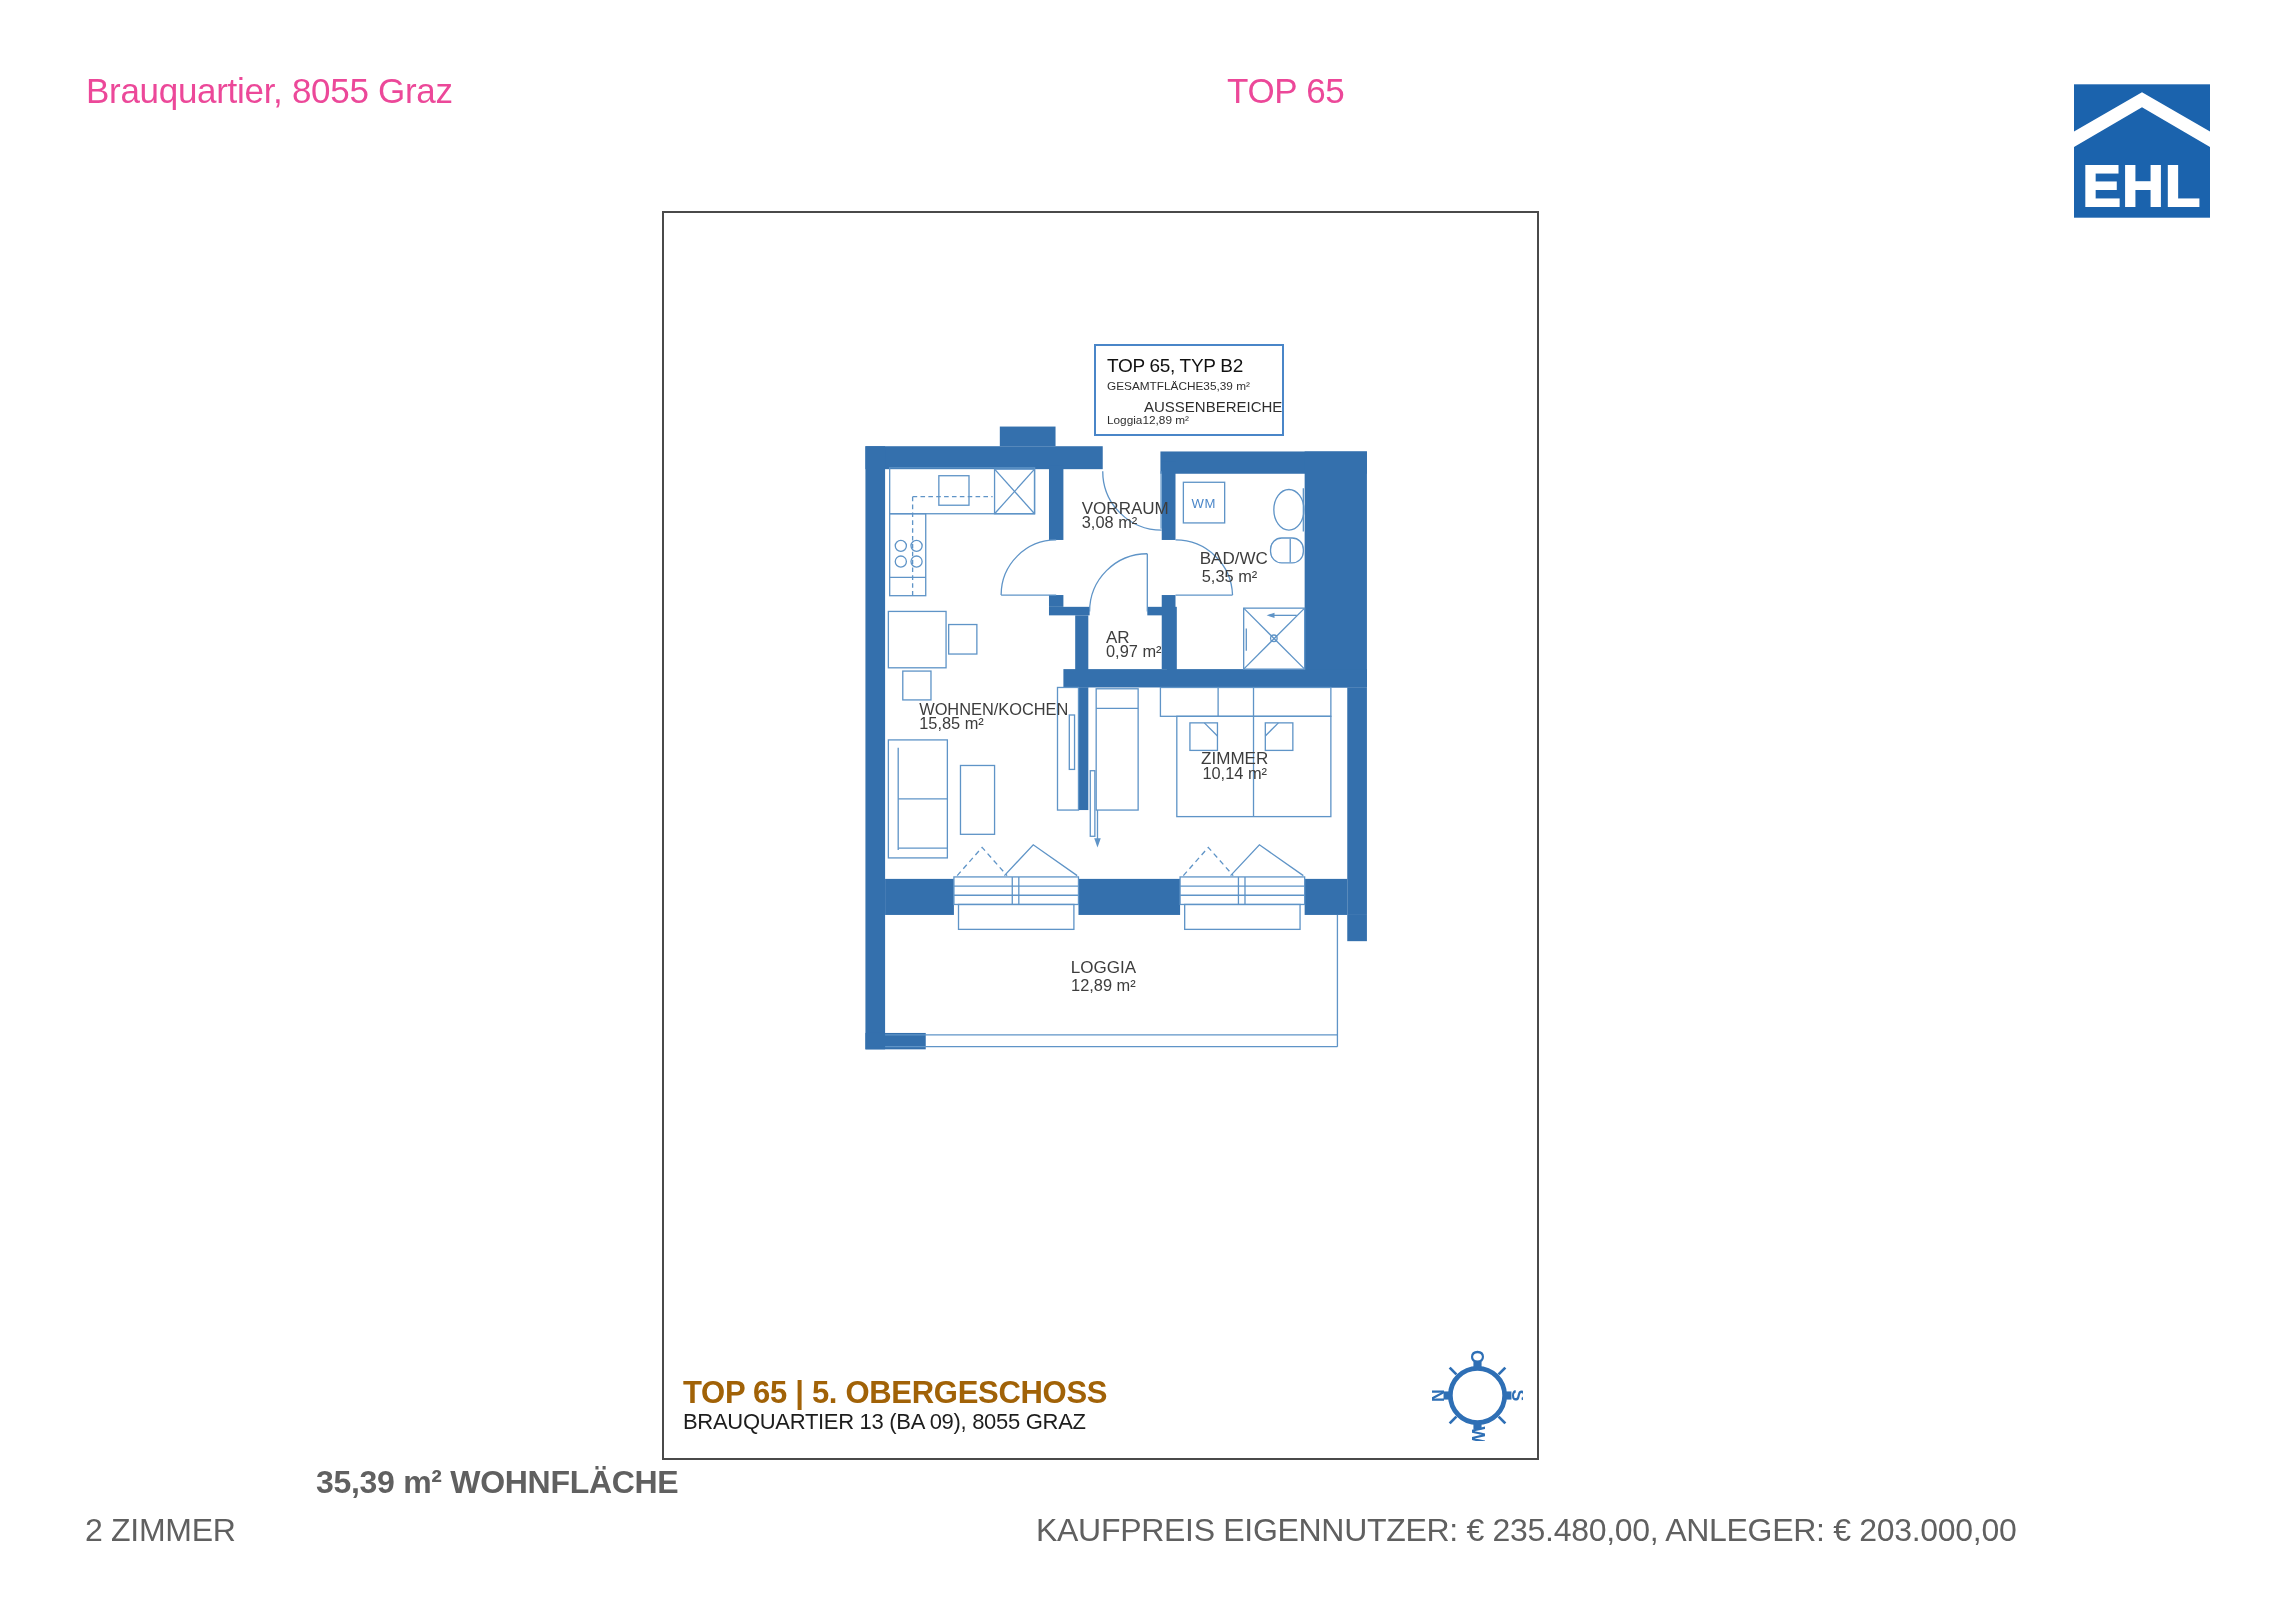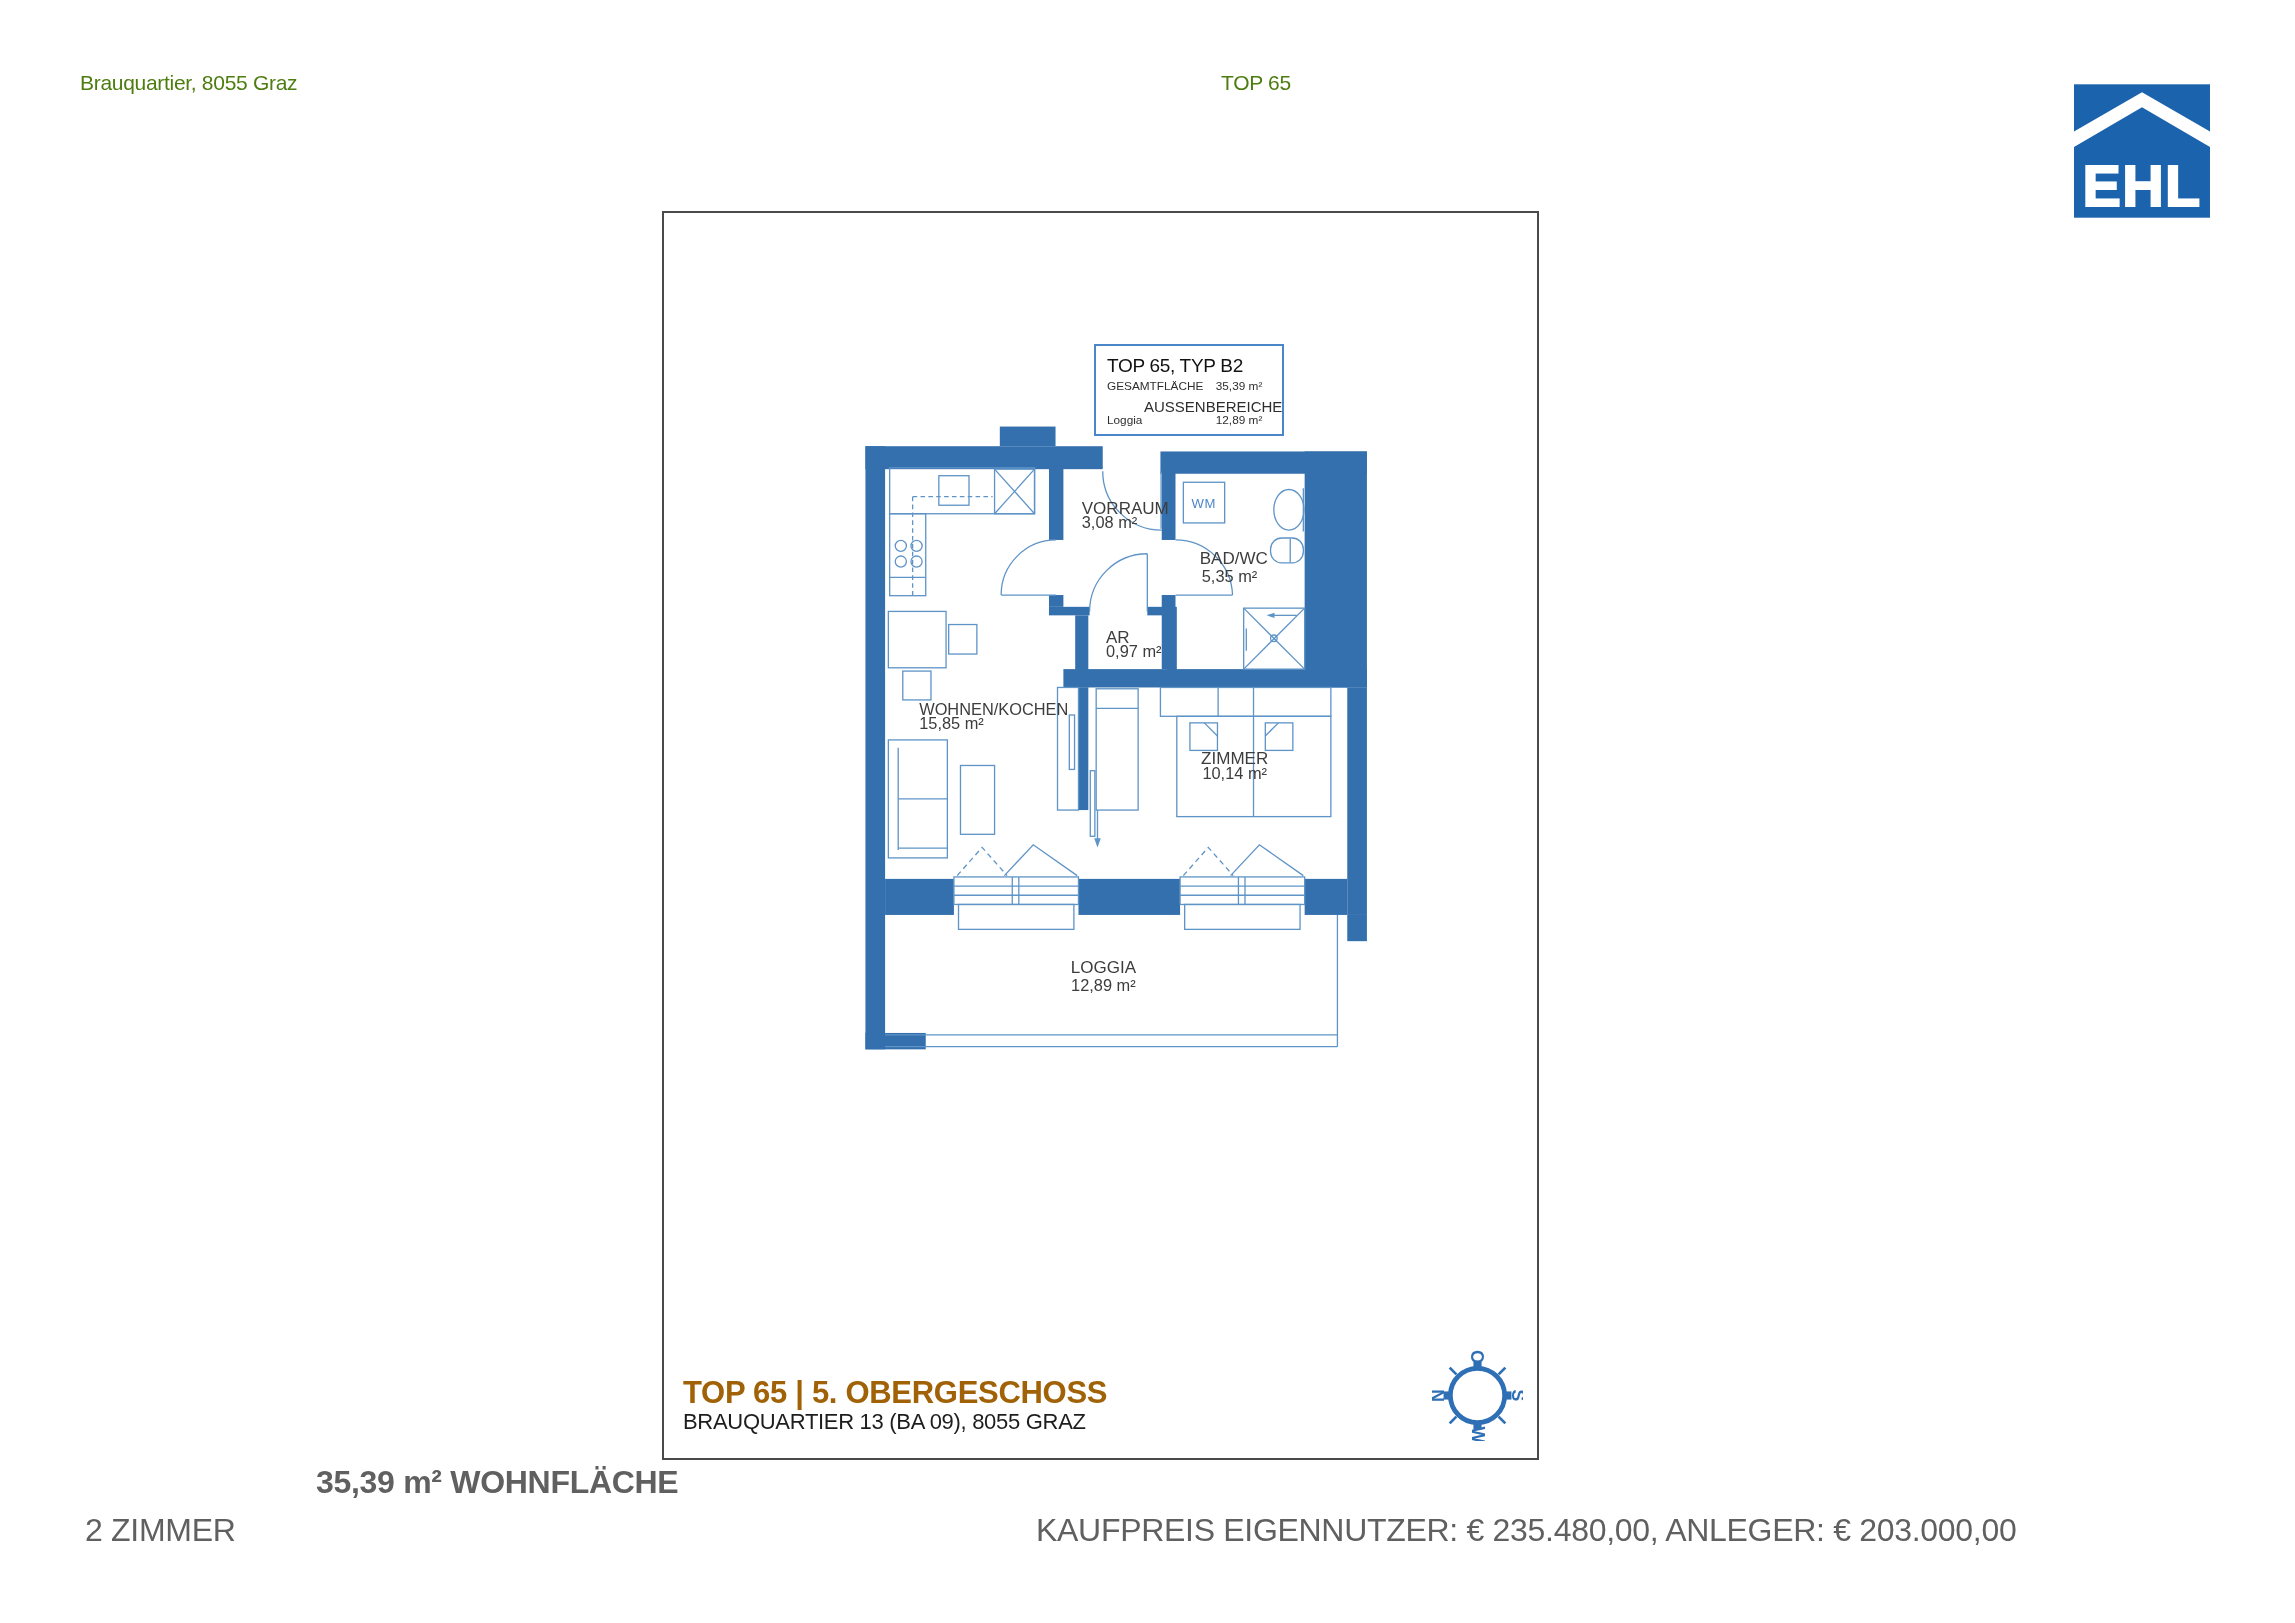--- a/index.html
+++ b/index.html
@@ -1,28 +1,28 @@
 <!DOCTYPE html>
 <html style="font-size:10.5px"><head>
 <meta charset="utf-8">
 <style>
   html,body{margin:0;padding:0;}
   body{width:2295px;height:1623px;position:relative;background:#ffffff;
        font-family:"Liberation Sans", sans-serif;overflow:hidden;}
   .abs{position:absolute;white-space:nowrap;}
-  .hdr{font-size:21px;color:#4d7c0f;letter-spacing:-0.3px;}
+  .hdr{font-size:35px;color:#ec4899;letter-spacing:-0.3px;margin-left:6px;}
   .ftr{font-size:32px;color:#606060;letter-spacing:-0.3px;}
   .planftr1{font-size:31px;font-weight:bold;color:#a16207;letter-spacing:-0.3px;}
   .planftr2{font-size:22px;color:#1d1d1d;letter-spacing:-0.3px;}
   #frame{left:662px;top:211px;width:877px;height:1249px;
          border:2px solid #4a4a4a;box-sizing:border-box;background:#ffffff;}
   #infobox{left:1094px;top:344px;width:190px;height:92px;border:2px solid #4a86c8;
            box-sizing:border-box;background:#fff;padding:9.2px 19.7px 0 11px;}
   #infobox .t{font-size:19px;font-weight:normal;color:#111;letter-spacing:-0.3px;}
-  #infobox .row{display:flex;justify-content:space-between;font-size:11.8px;color:#2e2e2e;line-height:13.8px;}
+  #infobox .row{display:flex;justify-content:flex-start;font-size:11.8px;color:#2e2e2e;line-height:13.8px;}
   #infobox .sub{font-size:15px;color:#2e2e2e;margin-top:7.9px;line-height:12.5px;margin-left:37px;}
   svg text{font-family:"Liberation Sans", sans-serif;}
   .roomname,.roomarea{fill:#3d3d3d;}
 </style>
 </head>
 <body>
 
 <div class="abs hdr" style="left:80px;top:71px;">Brauquartier, 8055 Graz</div>
 <div class="abs hdr" style="left:1221px;top:71px;">TOP 65</div>
 

